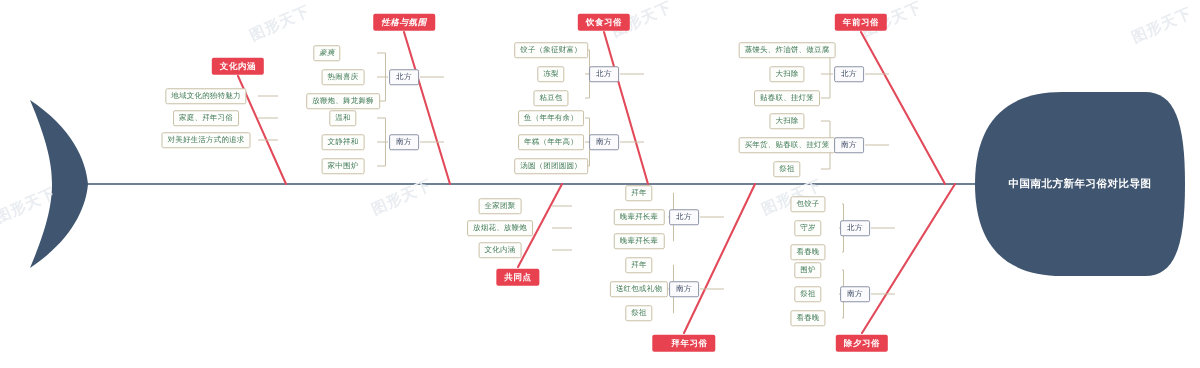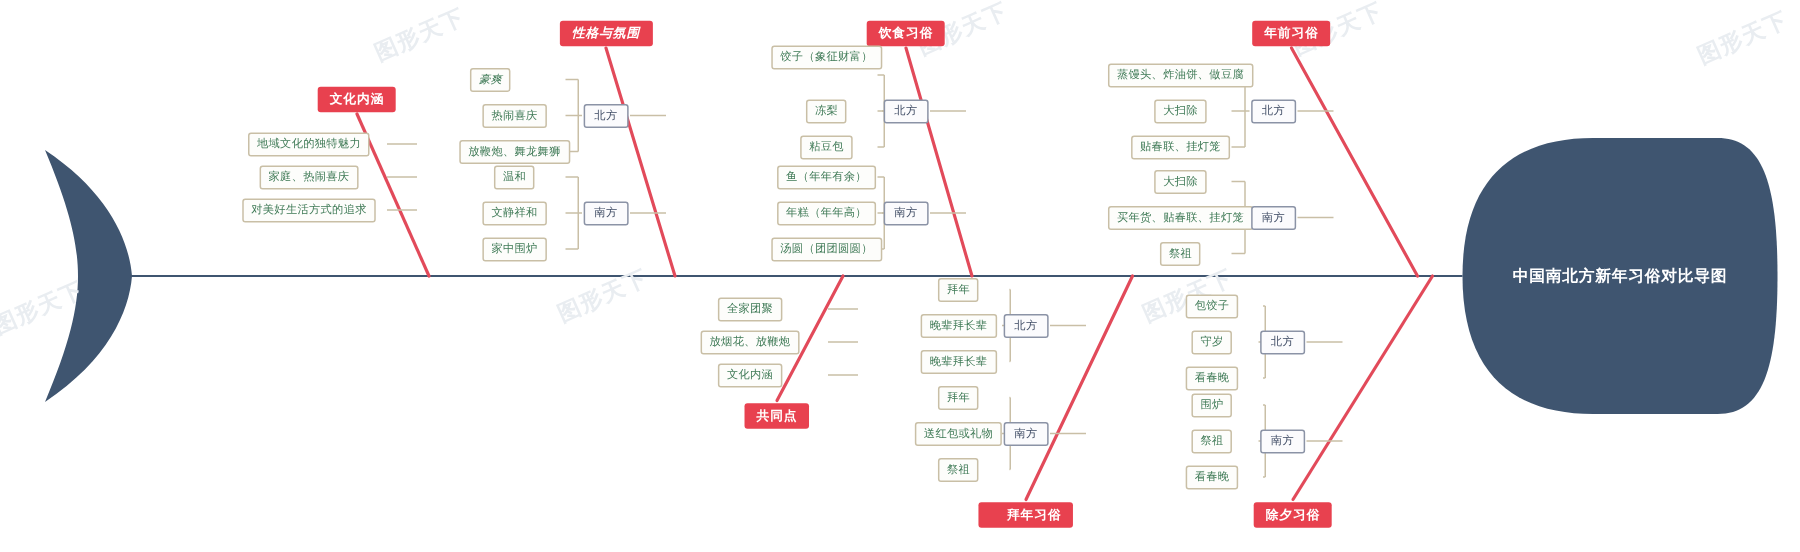--- a/index.html
+++ b/index.html
@@ -151,21 +151,21 @@
   <div class="wm" style="left:860px;top:10px;">图形天下</div>
 
   <div id="nodes">
       <div class="node cat" style="left: 238px; top: 66px;">
         <span>文化内涵</span>
       </div>
       <div class="node leaf" style="left: 206px; top: 96px;">
         <span>地域文化的独特魅力</span>
       </div>
       <div class="node leaf" style="left: 206px; top: 118px;">
-        <span>家庭、热闹喜庆</span>
+        <span>家庭、拜年习俗</span>
       </div>
       <div class="node leaf" style="left: 206px; top: 140px;">
         <span>对美好生活方式的追求</span>
       </div>
       <div class="node cat" style="left: 404px; top: 22px; font-style: italic;">
         <span>性格与氛围</span>
       </div>
       <div class="node leaf" style="left: 327px; top: 53px; font-style: italic;">
         <span>豪爽</span>
       </div>
@@ -186,21 +186,21 @@
       </div>
       <div class="node leaf" style="left: 343px; top: 166px;">
         <span>家中围炉</span>
       </div>
       <div class="node region" style="left: 404px; top: 142px;">
         <span>南方</span>
       </div>
       <div class="node cat" style="left: 604px; top: 22px;">
         <span>饮食习俗</span>
       </div>
-      <div class="node leaf" style="left: 551px; top: 38px;">
+      <div class="node leaf" style="left: 551px; top: 50px;">
         <span>饺子（象征财富）</span>
       </div>
       <div class="node leaf" style="left: 551px; top: 74px;">
         <span>冻梨</span>
       </div>
       <div class="node leaf" style="left: 551px; top: 98px;">
         <span>粘豆包</span>
       </div>
       <div class="node region" style="left: 604px; top: 74px;">
         <span>北方</span>

